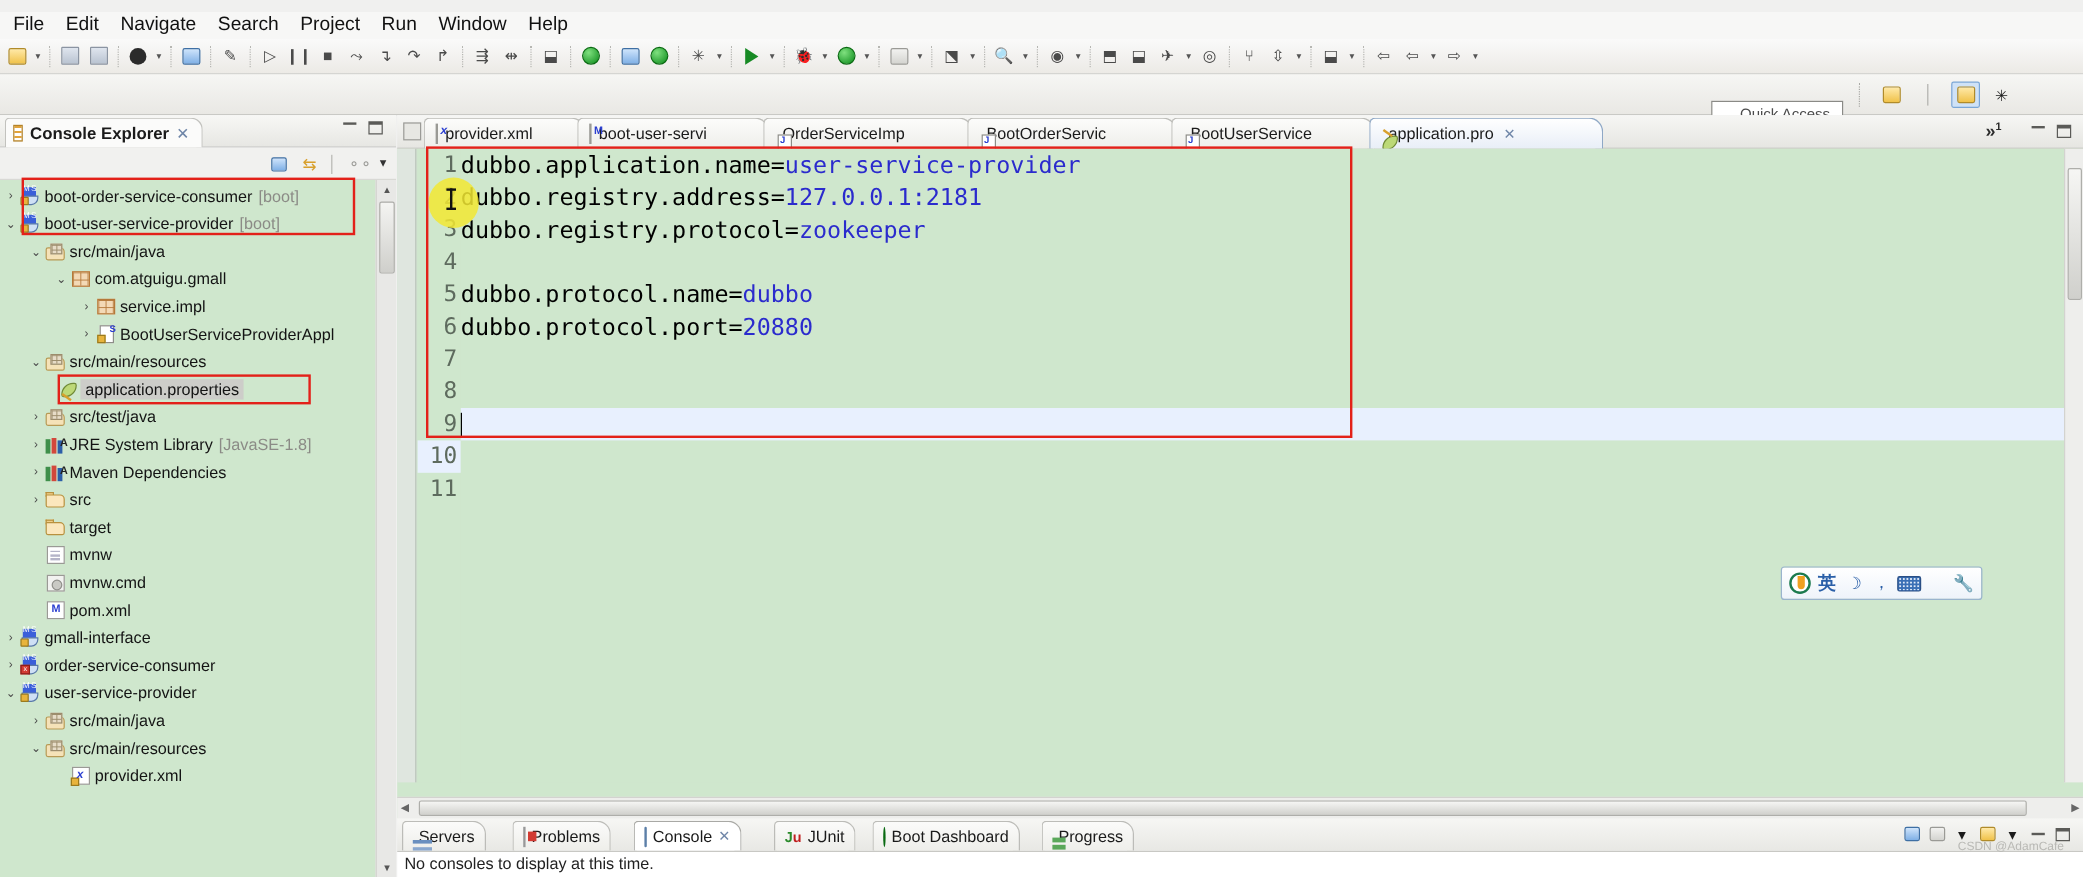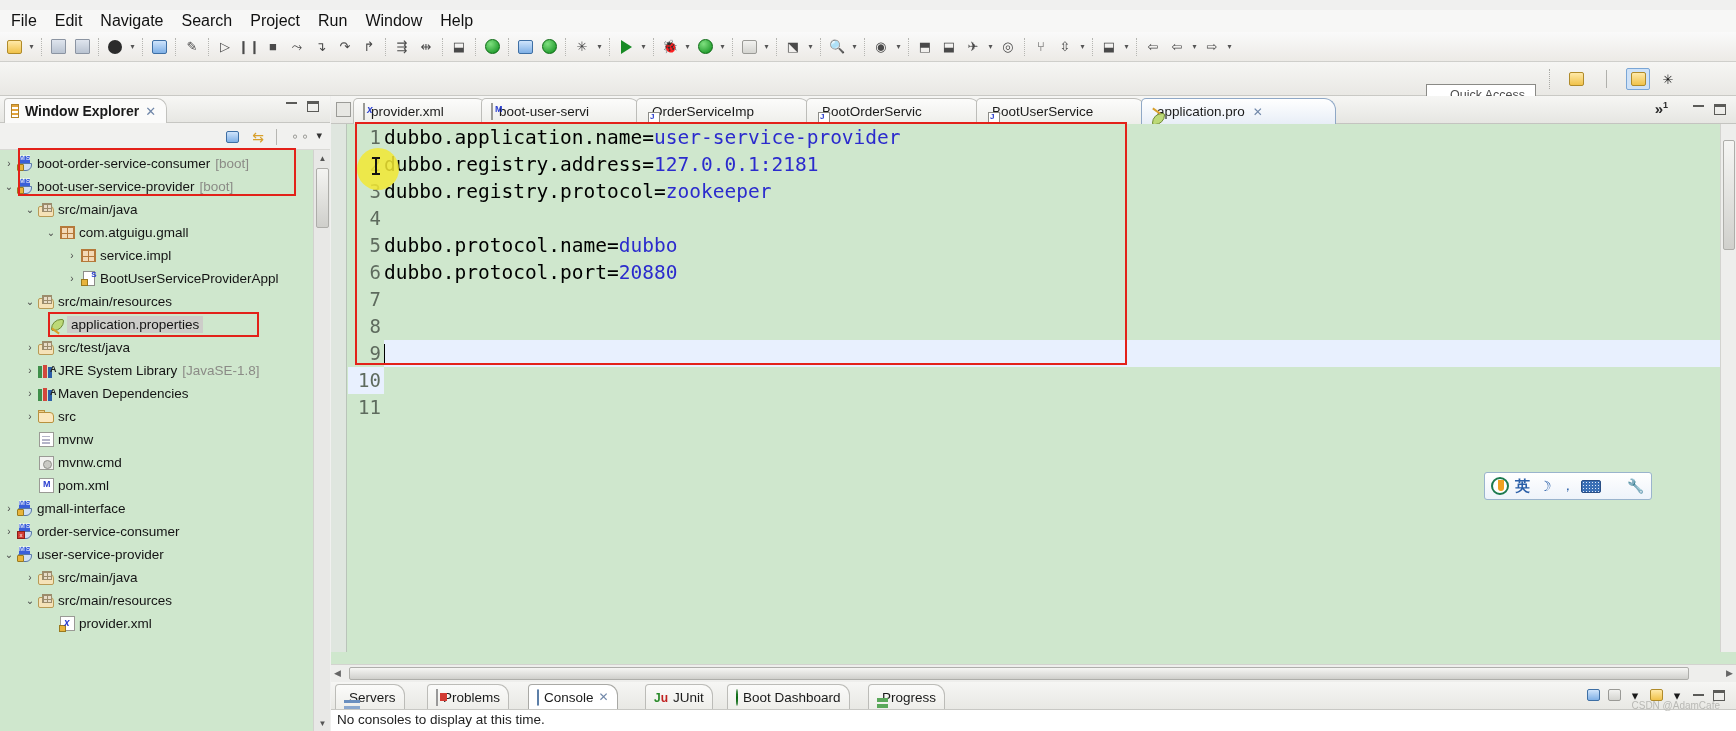--- a/index.html
+++ b/index.html
@@ -475,21 +475,21 @@
     <div class="persp-ico sel" style="right:86px;">
         <span class="sq gold"></span>
       </div>
     <div class="persp-ico" style="right:56px;">✳</div>
   </div>
 
   <div class="pe-panel">
     <div class="pe-tabstrip">
       <div class="pe-tab">
         <span class="tabicon-strip"></span>
-        <span>Window Explorer</span>
+        <span>Console Explorer</span>
         <span class="close-x">✕</span>
       </div>
       <div class="pe-min">
           <div class="win-min"></div>
         </div>
       <div class="pe-max">
           <div class="win-max"></div>
         </div>
     </div>
 
@@ -626,20 +626,30 @@
         </div>
         <div class="row" style="padding-left: 23px;">
           <span class="twisty">›</span>
           <span class="ic">
             <span class="i-folder">
               <span class="ft"></span>
               <span class="fb"></span>
             </span>
           </span>
           <span class="lbl">src</span>
+        </div>
+        <div class="row" style="padding-left: 23px;">
+          <span class="twisty"></span>
+          <span class="ic">
+            <span class="i-folder">
+              <span class="ft"></span>
+              <span class="fb"></span>
+            </span>
+          </span>
+          <span class="lbl">target</span>
         </div>
         <div class="row" style="padding-left: 23px;">
           <span class="twisty"></span>
           <span class="ic">
             <span class="i-file"></span>
           </span>
           <span class="lbl">mvnw</span>
         </div>
         <div class="row" style="padding-left: 23px;">
           <span class="twisty"></span>

